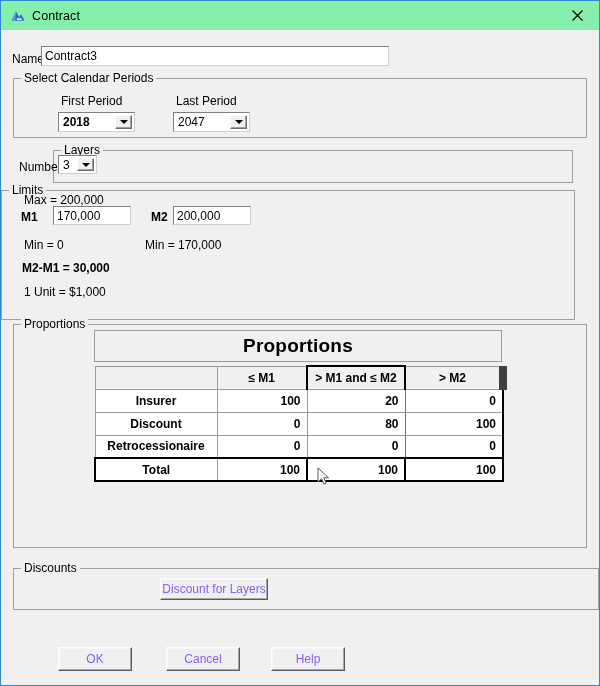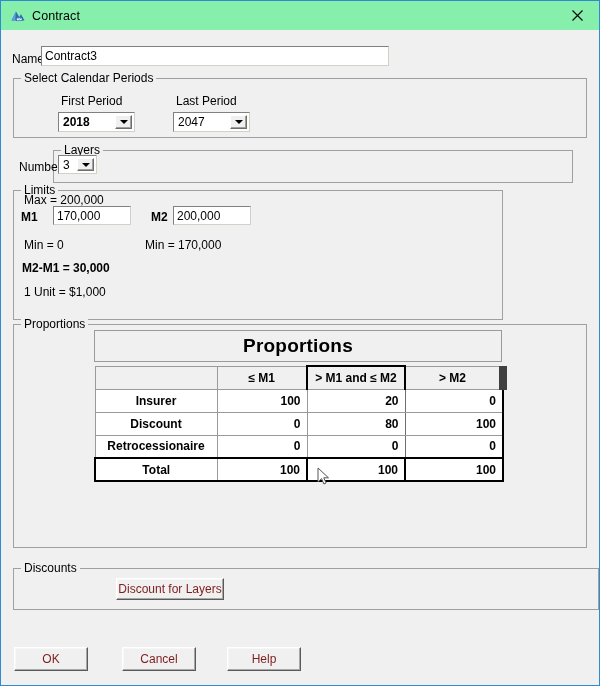--- a/index.html
+++ b/index.html
@@ -154,26 +154,27 @@
   .btn {
     position: absolute;
     box-sizing: border-box;
     background: #f0f0f0;
     border: 1px solid #ffffff;
     border-right-color: #5a5a5a;
     border-bottom-color: #5a5a5a;
     box-shadow: inset -1px -1px 0 #a8a8a8, inset 1px 1px 0 #f7f7f7;
     font-family: "Liberation Sans", sans-serif;
     font-size: 12px;
-    color: #7f1d1d;
+    color: #8b5cf6;
     display: flex;
     align-items: center;
     justify-content: center;
     cursor: default;
     white-space: nowrap;
+    margin-left: 44px;
   }
 
   
   .prop-table-wrap {
     position: absolute;
     left: 93px;
     top: 330px;
     width: 408px;
   }
   .prop-title-cell {
@@ -284,21 +285,21 @@
       <span class="group-title">Layers</span>
     </div>
     <span class="lbl" style="left:18px; top:130px;">Number</span>
     <div class="combo" style="left:57px; top:125px; width:39px; height:19px;">
       <span class="combo-value">3</span>
       <span class="combo-arrow">
           <i class="arrow-glyph"></i>
         </span>
     </div>
 
-    <div class="group" style="left:12px; top:160px; width:490px; height:130px;">
+    <div class="group" style="left:0; top:160px; width:574px; height:130px;">
       <span class="group-title">Limits</span>
     </div>
     <span class="lbl" style="left:23px; top:163px;">Max = 200,000</span>
     <span class="lbl bold" style="left:20px; top:180px;">M1</span>
     <div class="textbox" style="left:52px; top:176px; width:78px; height:19px;">170,000</div>
     <span class="lbl bold" style="left:150px; top:180px;">M2</span>
     <div class="textbox" style="left:172px; top:176px; width:78px; height:19px;">200,000</div>
     <span class="lbl" style="left:23px; top:208px;">Min = 0</span>
     <span class="lbl" style="left:144px; top:208px;">Min = 170,000</span>
     <span class="lbl bold" style="left:21px; top:231px;">M2-M1  =  30,000</span>

